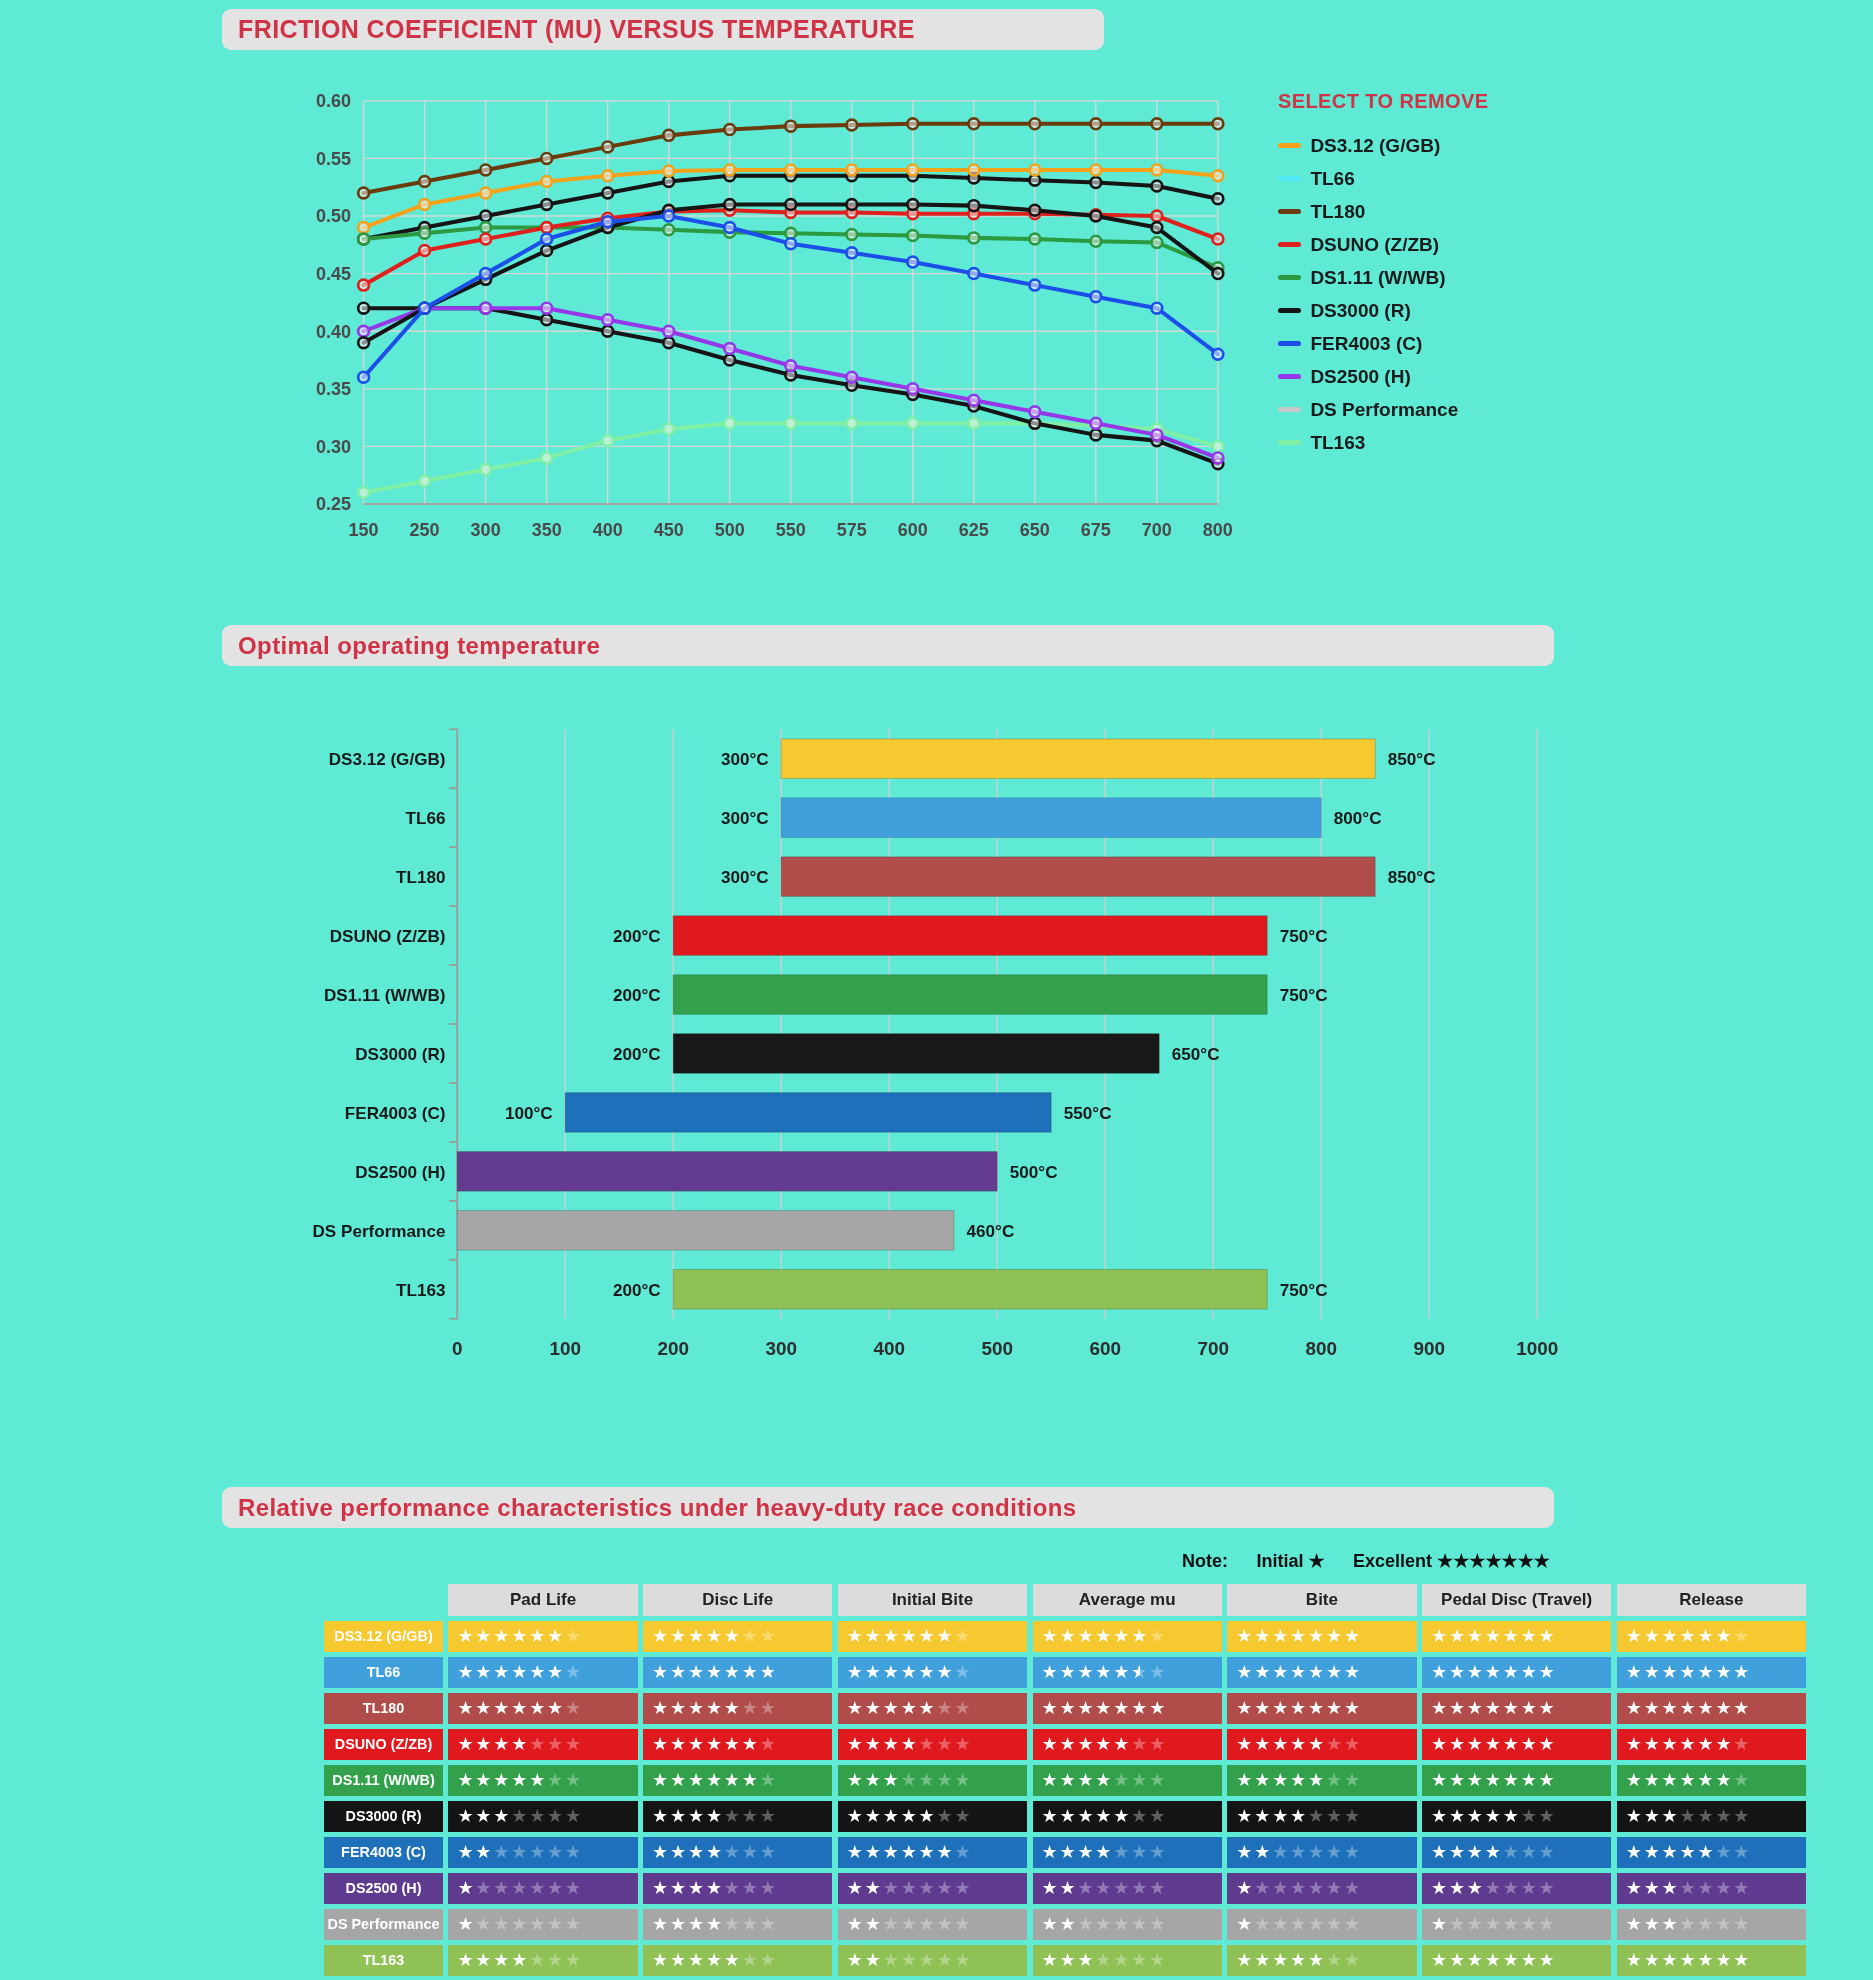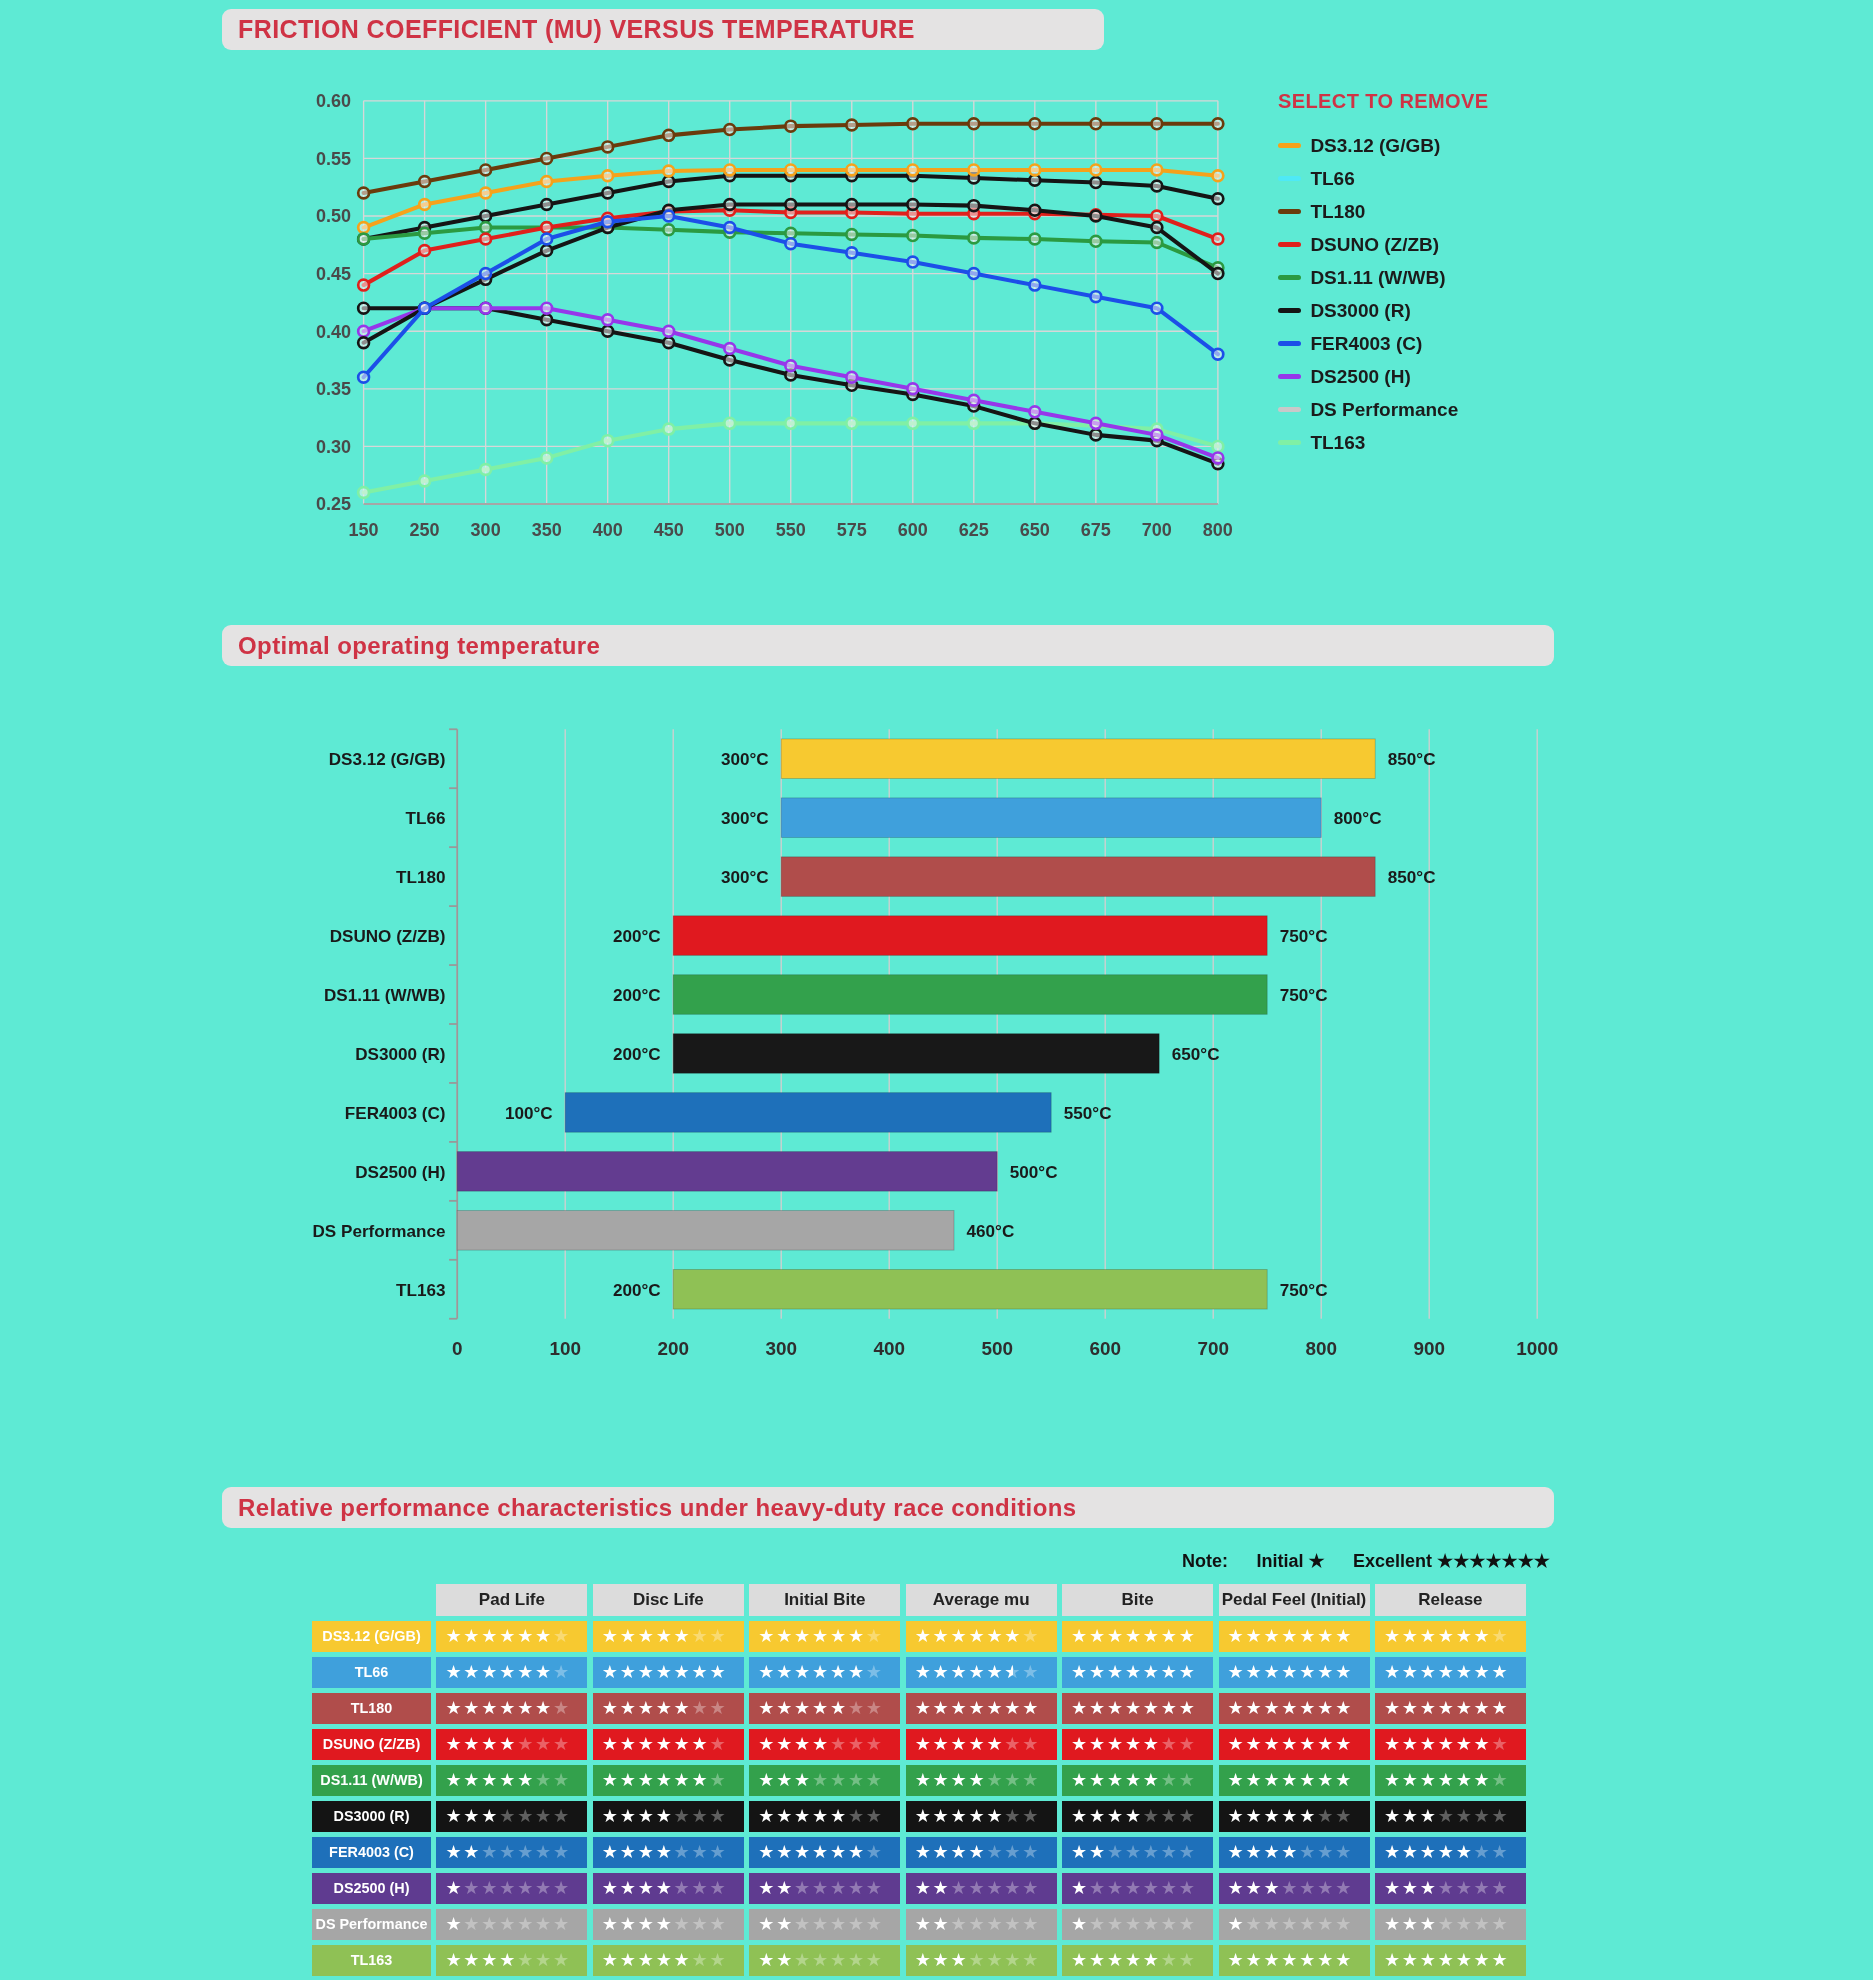--- a/index.html
+++ b/index.html
@@ -13,21 +13,21 @@
   svg text{font-family:"Liberation Sans",sans-serif;}
   .legend{position:absolute;left:1278px;top:90px;width:270px;}
   .legend-title{font-size:20px;font-weight:bold;color:#cf3345;letter-spacing:0.4px;margin-bottom:16px;}
   .legend-item{display:flex;align-items:center;height:33px;cursor:pointer;}
   .legend-swatch{width:23.4px;height:4.5px;border-radius:2.7px;flex:0 0 23.4px;}
   .legend-label{margin-left:9px;font-size:19px;font-weight:600;color:#1b1b1b;white-space:nowrap;}
   .axis-title{position:absolute;font-size:21px;font-weight:bold;color:#1a1a1a;text-align:center;}
   .note-line{position:absolute;left:900px;top:1550px;width:650px;text-align:right;font-size:18px;font-weight:bold;color:#111;}
   .note-line span{margin-left:23.4px;text-align:center;}
   .note-line .note-label{margin-left:0;}
-  #ratings{position:absolute;left:312px;top:1584px;width:1214px;}
+  #ratings{position:absolute;left:324px;top:1584px;width:1482px;}
   .t-row{display:flex;gap:5.4px;margin-bottom:4.5px;}
   .t-spacer{flex:0 0 119px;}
   .t-head{flex:1;background:#dcdcdc;height:32px;line-height:32px;text-align:center;font-size:17px;font-weight:bold;color:#222;}
   .t-label{flex:0 0 119px;height:31.5px;line-height:31.5px;text-align:center;color:#fff;font-weight:bold;font-size:14.4px;white-space:nowrap;overflow:hidden;}
   .t-cell{flex:1;height:31.5px;display:flex;align-items:center;justify-content:flex-start;padding-left:9px;}
   .star{font-size:18px;line-height:1;color:rgba(255,255,255,0.32);margin-right:1.8px;}
   .star.filled{color:#ffffff;}
   .star.half{position:relative;display:inline-block;}
   .star.half .ht{position:absolute;left:0;top:0;width:55%;overflow:hidden;color:#ffffff;}
 </style>
@@ -386,21 +386,21 @@
   </div>
 
   <div id="ratings">
       <div class="t-row">
         <div class="t-spacer"></div>
         <div class="t-head">Pad Life</div>
         <div class="t-head">Disc Life</div>
         <div class="t-head">Initial Bite</div>
         <div class="t-head">Average mu</div>
         <div class="t-head">Bite</div>
-        <div class="t-head">Pedal Feel (Initial)</div>
+        <div class="t-head">Pedal Disc (Travel)</div>
         <div class="t-head">Release</div>
       </div>
       <div class="t-row">
         <div class="t-label" style="background: rgb(247, 201, 48);">DS3.12 (G/GB)</div>
         <div class="t-cell" style="background: rgb(247, 201, 48);">
           <span class="star filled">★</span>
           <span class="star filled">★</span>
           <span class="star filled">★</span>
           <span class="star filled">★</span>
           <span class="star filled">★</span>

